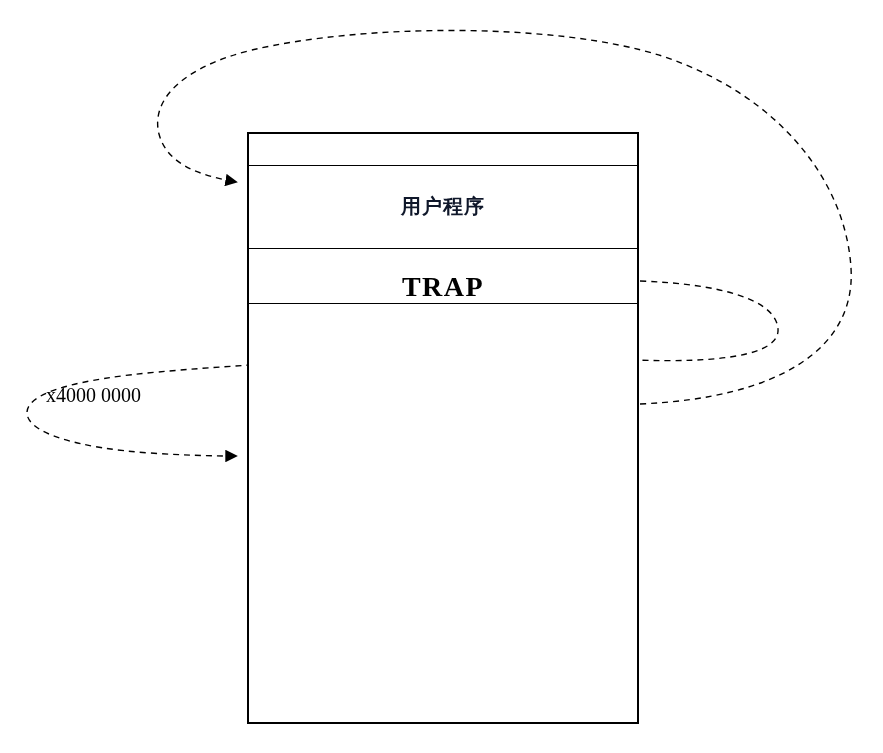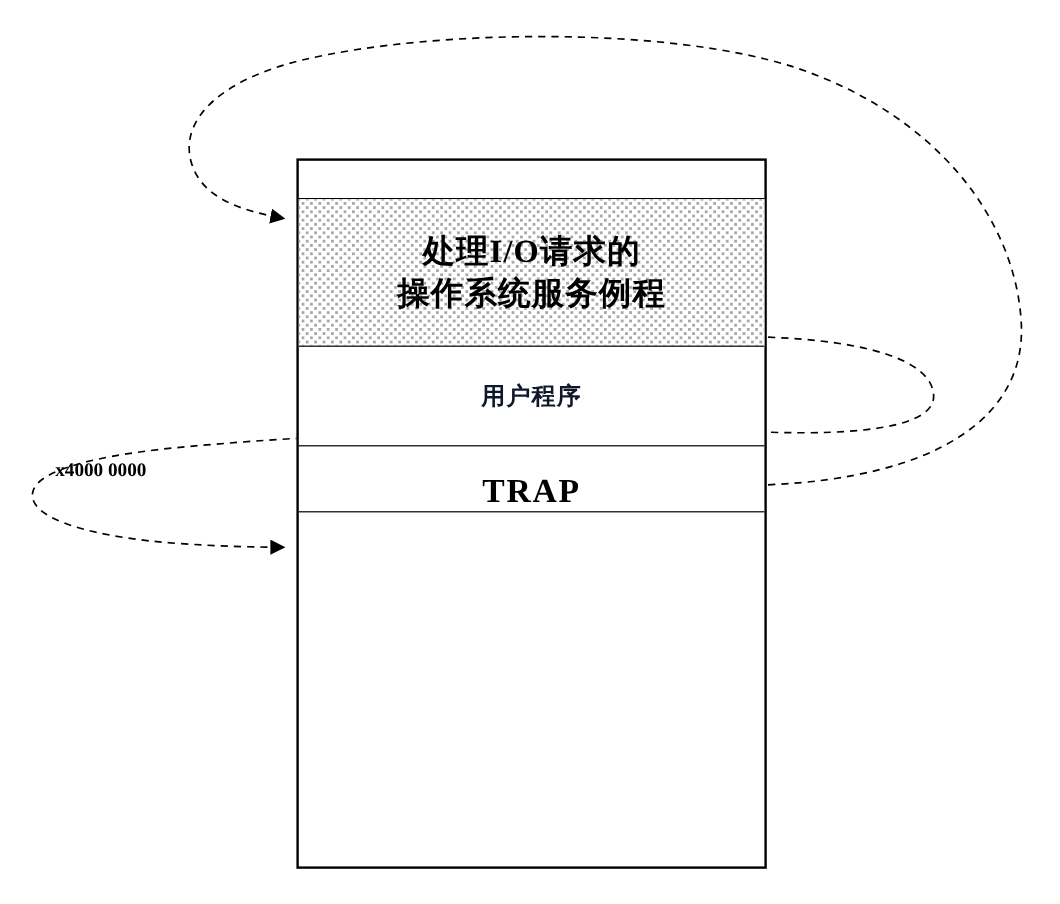--- a/index.html
+++ b/index.html
@@ -87,22 +87,22 @@
     color: #000000;
     letter-spacing: 1.5px;
   }
   .row-bottom {
     flex: 1 1 auto;
   }
   .address-label {
     position: absolute;
     left: 46px;
     top: 384px;
-    font-size: 16px;
-    font-weight: bold;
+    font-size: 20px;
+    font-weight: normal;
     color: #000000;
     white-space: nowrap;
   }
 </style>
 </head>
 <body>
 
 <div class="canvas">
 
   <svg class="arrows-svg" width="883" height="753" viewBox="0 0 883 753" xmlns="http://www.w3.org/2000/svg">
@@ -111,24 +111,20 @@
         <path d="M0,0 L10,5 L0,10 z" fill="#000000"></path>
       </marker>
     </defs>
     <path d="M 640 404 C 780 398 856 348 851 268 C 846 184 782 96 662 56 C 556 22 362 24 252 50 C 186 66 150 98 159 134 C 167 164 198 175 236 182" fill="none" stroke="#000000" stroke-width="1.4" stroke-dasharray="6 5" marker-end="url(#arrowhead)"></path>
     <path d="M 640 281 C 722 284 776 300 778 329 C 780 356 716 363 636 360 C 470 354 290 360 158 372 C 80 379 28 392 27 412 C 26 433 78 448 150 453 C 180 455 208 456 236 456" fill="none" stroke="#000000" stroke-width="1.4" stroke-dasharray="6 5" marker-end="url(#arrowhead)"></path>
   </svg>
 
   <div class="memory-map">
     <div class="row row-spacer-top"></div>
 
-    <div class="row row-service">
-      <div class="service-line">处理I/O请求的</div>
-      <div class="service-line">操作系统服务例程</div>
-    </div>
 
     <div class="row row-user">
       <div class="user-label">用户程序</div>
     </div>
 
     <div class="row row-trap">
       <div class="trap-label">TRAP</div>
     </div>
 
     <div class="row row-bottom"></div>

